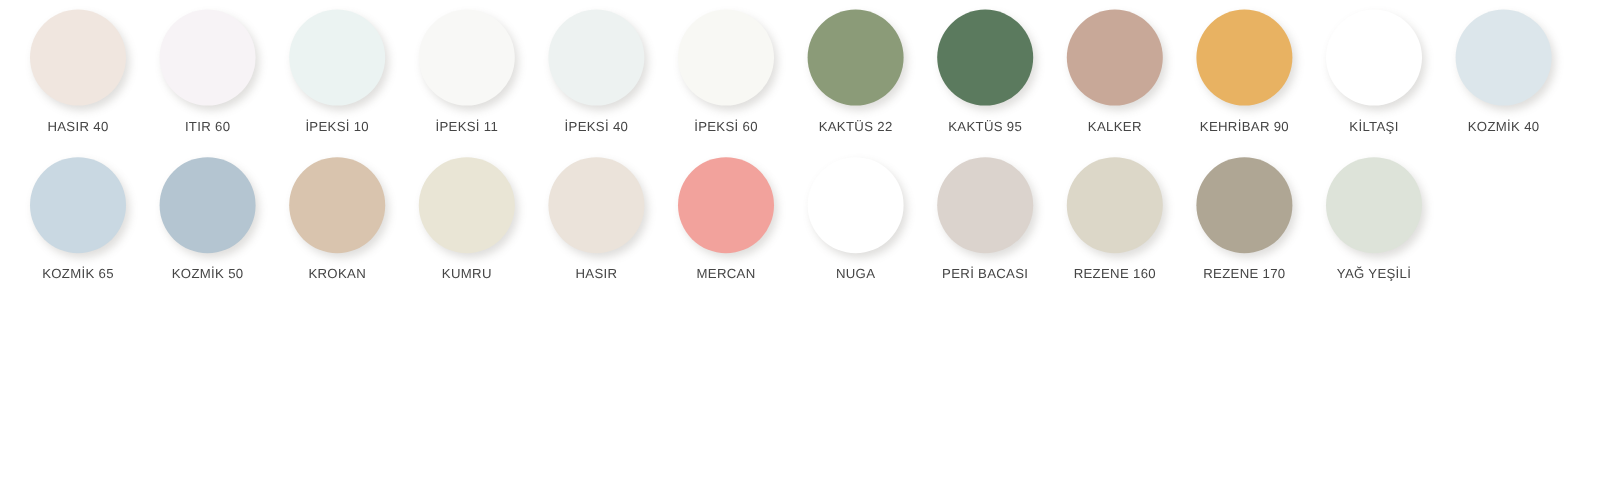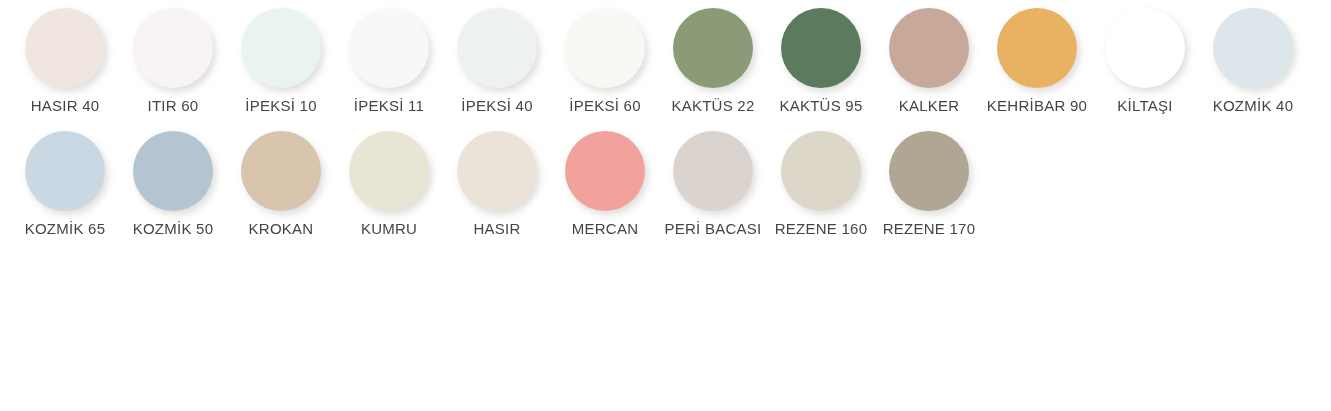--- a/index.html
+++ b/index.html
@@ -44,21 +44,21 @@
 
   .swatch-disc {
     width: 80px;
     height: 80px;
     border-radius: 50%;
     box-shadow: 3px 4px 7px rgba(120, 115, 110, 0.24);
   }
 
   .swatch-label {
     margin-top: 3px;
-    font-size: 15px;
+    font-size: 11px;
     line-height: 14px;
     letter-spacing: 0.25px;
     color: #454545;
     text-align: center;
     white-space: nowrap;
   }
 </style>
 </head>
 <body style="background: rgb(255, 255, 255);">
 
@@ -166,29 +166,41 @@
       <div class="swatch-label">HASIR</div>
     </div>
     <div class="swatch-cell">
       <div class="swatch-disc-wrap">
         <div class="swatch-disc" style="background: rgb(242, 162, 156);"></div>
       </div>
       <div class="swatch-label">MERCAN</div>
     </div>
     <div class="swatch-cell">
       <div class="swatch-disc-wrap">
+        <div class="swatch-disc" style="background: rgb(255, 255, 255);"></div>
+      </div>
+      <div class="swatch-label">NUGA</div>
+    </div>
+    <div class="swatch-cell">
+      <div class="swatch-disc-wrap">
         <div class="swatch-disc" style="background: rgb(219, 211, 205);"></div>
       </div>
       <div class="swatch-label">PERİ BACASI</div>
     </div>
     <div class="swatch-cell">
       <div class="swatch-disc-wrap">
         <div class="swatch-disc" style="background: rgb(220, 215, 200);"></div>
       </div>
       <div class="swatch-label">REZENE 160</div>
     </div>
     <div class="swatch-cell">
       <div class="swatch-disc-wrap">
         <div class="swatch-disc" style="background: rgb(175, 166, 148);"></div>
       </div>
       <div class="swatch-label">REZENE 170</div>
     </div>
+    <div class="swatch-cell">
+      <div class="swatch-disc-wrap">
+        <div class="swatch-disc" style="background: rgb(221, 227, 217);"></div>
+      </div>
+      <div class="swatch-label">YAĞ YEŞİLİ</div>
+    </div>
   </div>
 
 </body></html>

